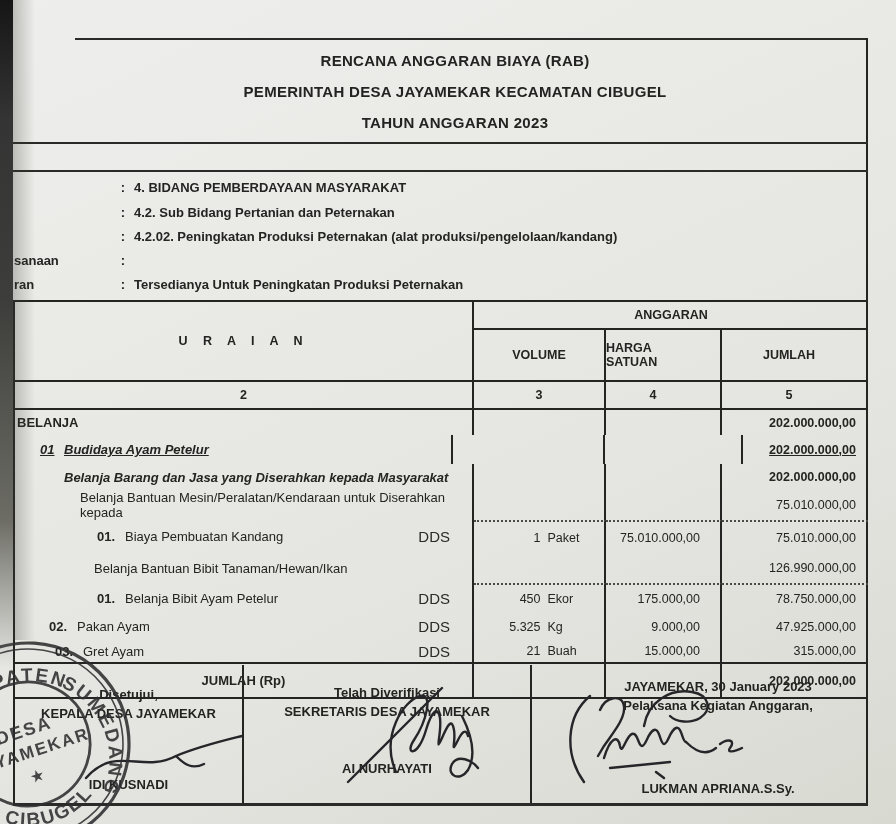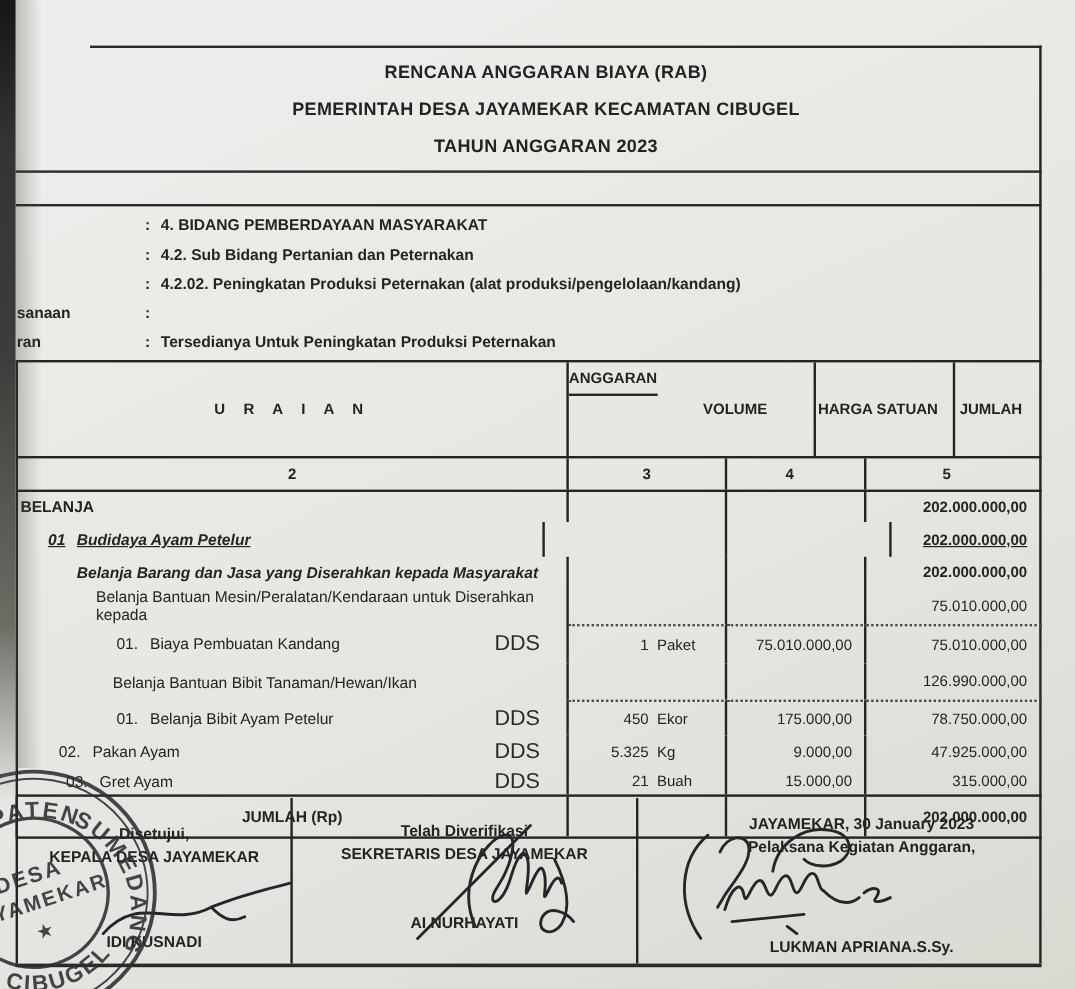--- a/index.html
+++ b/index.html
@@ -18,31 +18,31 @@
   
   .info-row{position:absolute;left:0;width:860px;display:flex;font-size:13px;font-weight:bold;color:#242422;}
   .info-label{width:98px;padding-left:14px;}
   .info-colon{width:22px;text-align:center;}
   .info-value{flex:1;}
   
   .tbl{position:absolute;left:13px;top:300px;width:853px;z-index:2;}
   .trow{display:flex;align-items:center;}
   .c1{width:457px;border-right:2px solid #242422;align-self:stretch;display:flex;align-items:center;position:relative;}
   .c2{width:130px;border-right:2px solid #242422;align-self:stretch;display:flex;align-items:center;justify-content:center;}
-  .c3{width:116px;border-right:2px solid #242422;align-self:stretch;display:flex;align-items:center;justify-content:flex-end;padding-right:10px;box-sizing:border-box;}
+  .c3{width:116px;border-right:2px solid #242422;align-self:stretch;display:flex;align-items:center;justify-content:flex-end;padding-right:20px;box-sizing:border-box;}
   .c4{flex:1;align-self:stretch;display:flex;align-items:center;justify-content:flex-end;padding-right:12px;box-sizing:border-box;}
   .hdr{font-weight:bold;font-size:12.5px;color:#232321;justify-content:center;}
   .dotted > .c2,.dotted > .c3,.dotted > .c4{border-top:2px dotted #4a4a46;}
-  .num-span{display:inline-block;}
+  .num-span{display:inline-block;font-weight:bold;}
   .fs13{font-size:13px;color:#242422;}
   .fs12{font-size:12.5px;color:#242422;}
   .b{font-weight:bold;}
   .i{font-style:italic;}
   .u{text-decoration:underline;}
-  .dds{position:absolute;right:22px;font-size:18px;color:#2a2a28;margin-left:47px;}
+  .dds{position:absolute;right:22px;font-size:15px;color:#2a2a28;margin-left:47px;}
   .vq{width:54px;text-align:right;font-size:12.5px;color:#242422;}
   .vu{width:44px;text-align:left;margin-left:7px;font-size:12.5px;color:#242422;}
   
   .fcol{position:absolute;top:665px;height:138px;z-index:2;text-align:center;font-weight:bold;color:#232321;font-size:13px;}
   .sig{position:absolute;z-index:3;}
   .sig path{fill:none;stroke:#26262a;stroke-width:2.4;stroke-linecap:round;}
   .stamp{position:absolute;z-index:4;opacity:.88;}
   .name-line{position:absolute;width:100%;text-align:center;}
 </style>
 </head>
@@ -84,21 +84,21 @@
     <span class="info-colon">:</span>
     <span class="info-value">Tersedianya Untuk Peningkatan Produksi Peternakan</span>
   </div>
 
   <div class="tbl" style="border-top:2.5px solid #242422;border-left:2px solid #242422;">
 
     <div class="trow" style="height:78px;">
       <div class="c1 hdr" style="justify-content:center;">
         <span style="letter-spacing:6px;">U R A I A N</span>
       </div>
-      <div style="flex:1;display:flex;align-self:stretch;">
+      <div style="flex:1;display:flex;flex-direction:column;align-self:stretch;">
         <div class="hdr" style="height:26px;display:flex;align-items:center;justify-content:center;border-bottom:2px solid #242422;">ANGGARAN</div>
         <div style="display:flex;flex:1;">
           <div class="c2 hdr">VOLUME</div>
           <div class="c3 hdr" style="justify-content:center;">HARGA SATUAN</div>
           <div class="c4 hdr" style="justify-content:center;">JUMLAH</div>
         </div>
       </div>
     </div>
 
     <div class="trow" style="height:26px;border-top:2px solid #242422;border-bottom:2px solid #242422;">

